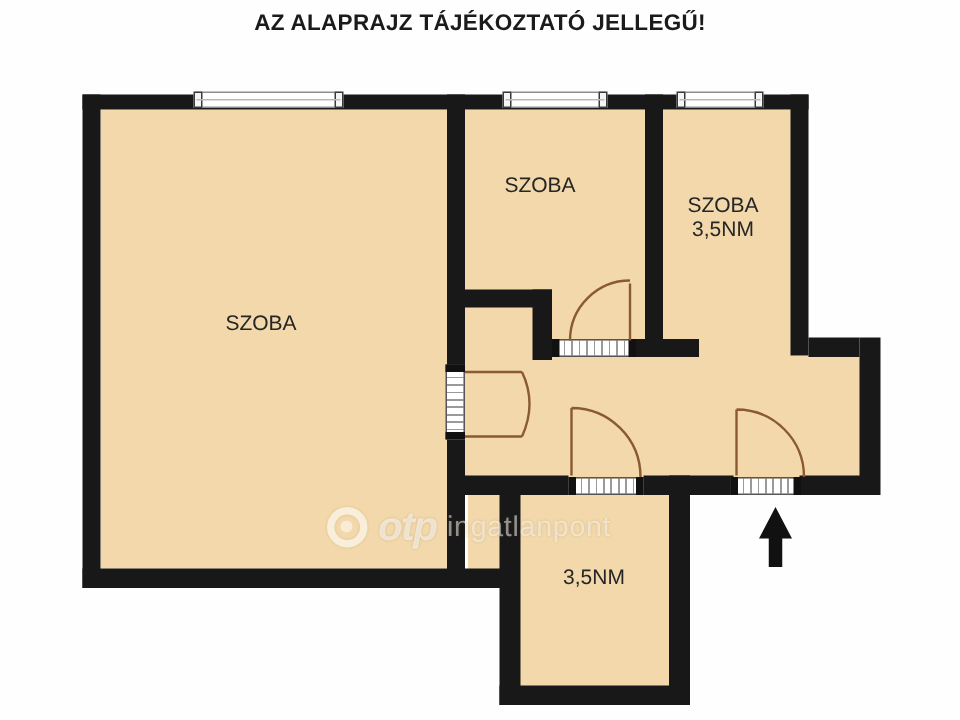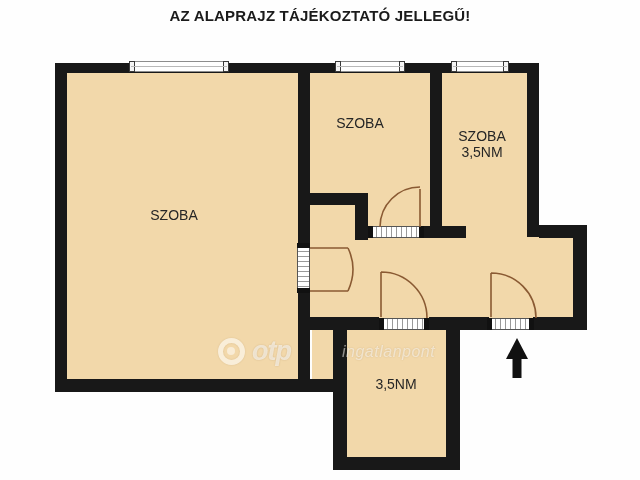--- a/index.html
+++ b/index.html
@@ -31,22 +31,22 @@
               color:#262626;z-index:40;}
   
   #watermark{position:absolute;left:218px;top:300px;display:flex;align-items:center;gap:7px;
              z-index:50;opacity:.92;pointer-events:none;margin-top:36px;}
   #wm-logo{width:17px;height:17px;border-radius:50%;border:5px solid rgba(255,255,255,.60);
            position:relative;box-shadow:0 0 2px rgba(140,110,70,.25), inset 0 0 2px rgba(140,110,70,.25);}
   #wm-logo::after{content:"";position:absolute;left:4px;top:4px;width:8px;height:8px;border-radius:50%;
            background:rgba(255,255,255,.55);}
   #wm-brand{font-size:27px;font-weight:bold;font-style:italic;letter-spacing:-1px;
             color:rgba(255,255,255,.62);text-shadow:0 0 2px rgba(130,100,60,.30);}
-  #wm-text{font-size:16px;font-style:italic;color:rgba(255,255,255,.55);letter-spacing:.5px;
-           text-shadow:0 0 2px rgba(130,100,60,.28);padding-left:44px;}
+  #wm-text{font-size:19px;color:rgba(255,255,255,.55);letter-spacing:.5px;
+           text-shadow:0 0 2px rgba(130,100,60,.28);}
   .z-floor{z-index:1}.z-wall{z-index:10}.z-open{z-index:20}
 </style>
 </head>
 <body>
 
 <div id="canvas">
 
   <div id="plan-title">AZ ALAPRAJZ TÁJÉKOZTATÓ JELLEGŰ!</div>
 
   <div class="floor z-floor" style="left:67px;top:73px;width:233px;height:306px"></div>

